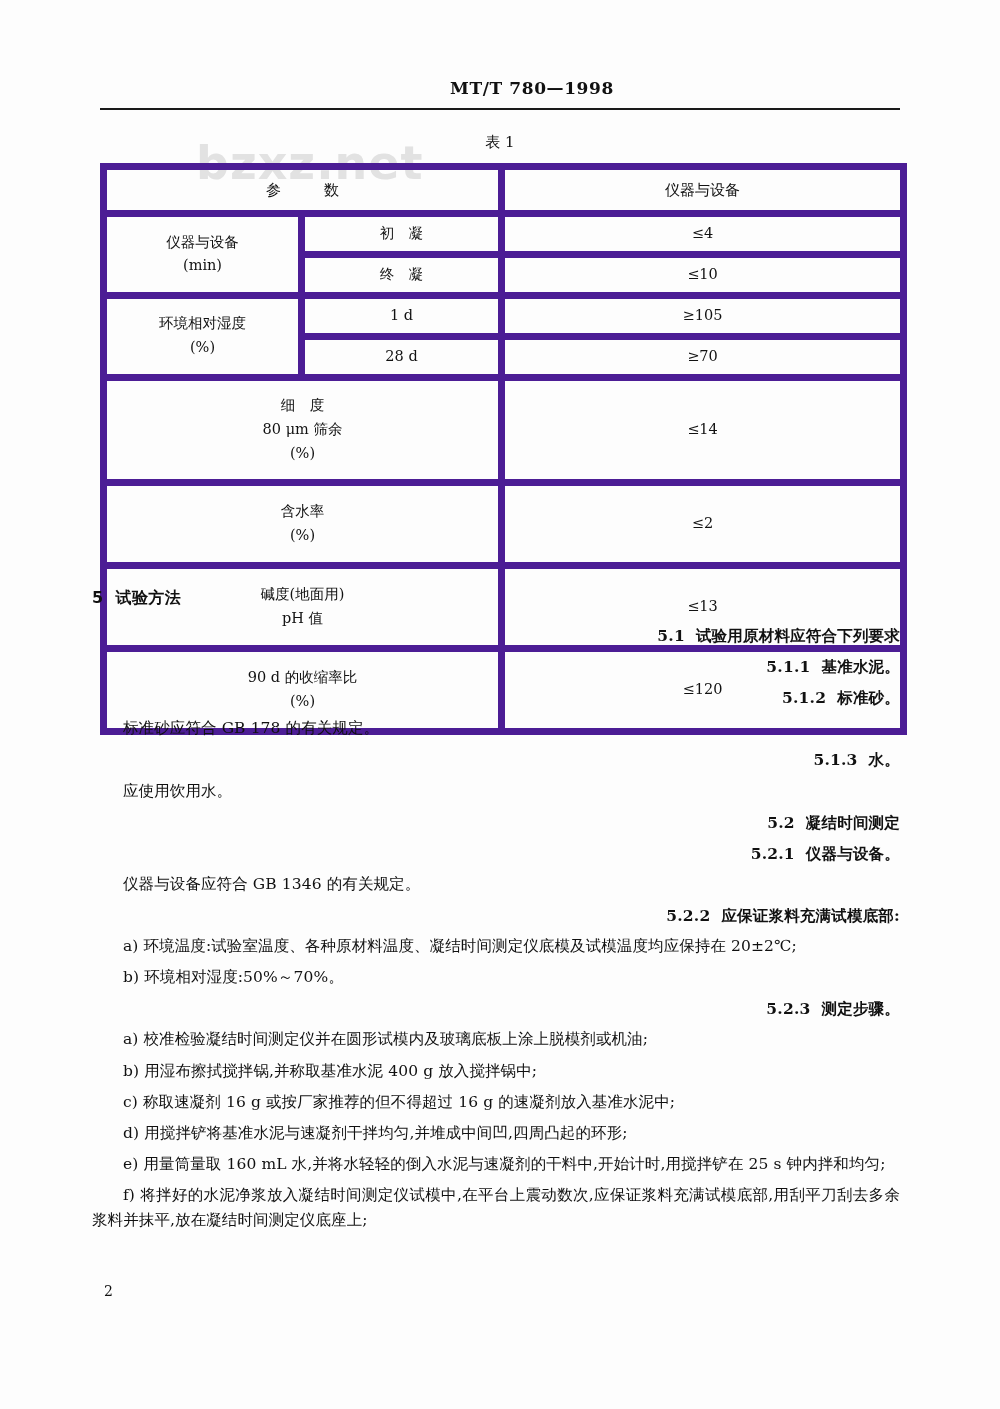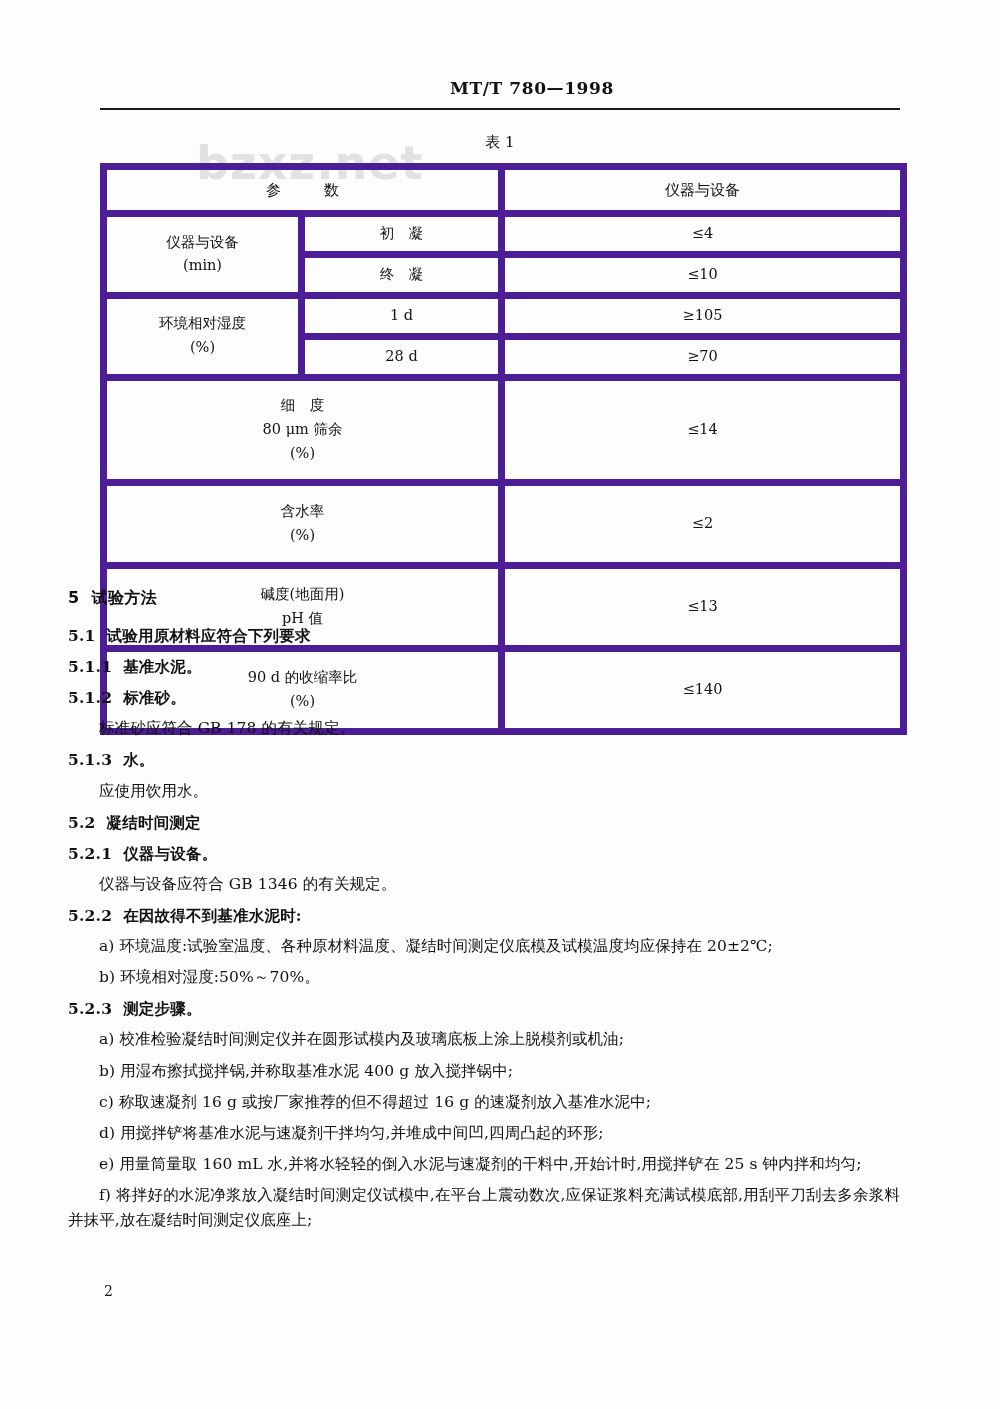--- a/index.html
+++ b/index.html
@@ -91,35 +91,36 @@
   .cell-ml { line-height: 1.8; }
   .sub { font-size: .72em; vertical-align: -0.28em; }
 
   
   .body {
     position: absolute;
     left: 0; top: 588px;
     width: 1000px;
     z-index: 2;
   }
-  .blk { padding: 0 100px 0 68px; }
+  .blk { padding: 0 100px 0 92px; }
   h2.sec {
     font-family: "DejaVu Sans", "Liberation Sans", sans-serif;
     font-size: 16px;
     font-weight: 700;
     margin: 0 0 14px 0;
     letter-spacing: .4px;
   }
   h2.sec .num { margin-right: 12px; }
   p.lvl {
     margin: 0 0 6px 0;
     font-size: 15.5px;
     line-height: 1.62;
     font-weight: 600;
     letter-spacing: .2px;
+    text-align: right;
   }
   p.lvl .num { margin-right: 11px; font-weight: 600; }
   p.para {
     margin: 0 0 6px 0;
     font-size: 15.5px;
     line-height: 1.62;
     text-align: justify;
     text-justify: inter-ideograph;
     letter-spacing: .1px;
   }
@@ -218,21 +219,21 @@
             <div>pH 值</div>
           </td>
           <td>≤13</td>
         </tr>
 
         <tr>
           <td colspan="2" class="cell-ml" style="height:66px">
             <div>90 d 的收缩率比</div>
             <div>(%)</div>
           </td>
-          <td>≤140</td>
+          <td>≤120</td>
         </tr>
       </tbody>
     </table>
   </div>
 
   <div class="body">
     <div class="blk">
 
       <h2 class="sec">
         <span class="num">5</span><span>试验方法</span>
@@ -259,21 +260,21 @@
       <p class="lvl">
         <span class="num">5.2</span><span>凝结时间测定</span>
       </p>
 
       <p class="lvl">
         <span class="num">5.2.1</span><span>仪器与设备。</span>
       </p>
       <p class="para ind">仪器与设备应符合 GB 1346 的有关规定。</p>
 
       <p class="lvl">
-        <span class="num">5.2.2</span><span>在因故得不到基准水泥时:</span>
+        <span class="num">5.2.2</span><span>应保证浆料充满试模底部:</span>
       </p>
       <p class="item">a) 环境温度:试验室温度、各种原材料温度、凝结时间测定仪底模及试模温度均应保持在 20±2℃;</p>
       <p class="item">b) 环境相对湿度:50%～70%。</p>
 
       <p class="lvl">
         <span class="num">5.2.3</span><span>测定步骤。</span>
       </p>
       <p class="item">a) 校准检验凝结时间测定仪并在圆形试模内及玻璃底板上涂上脱模剂或机油;</p>
       <p class="item">b) 用湿布擦拭搅拌锅,并称取基准水泥 400 g 放入搅拌锅中;</p>
       <p class="item">c) 称取速凝剂 16 g 或按厂家推荐的但不得超过 16 g 的速凝剂放入基准水泥中;</p>

